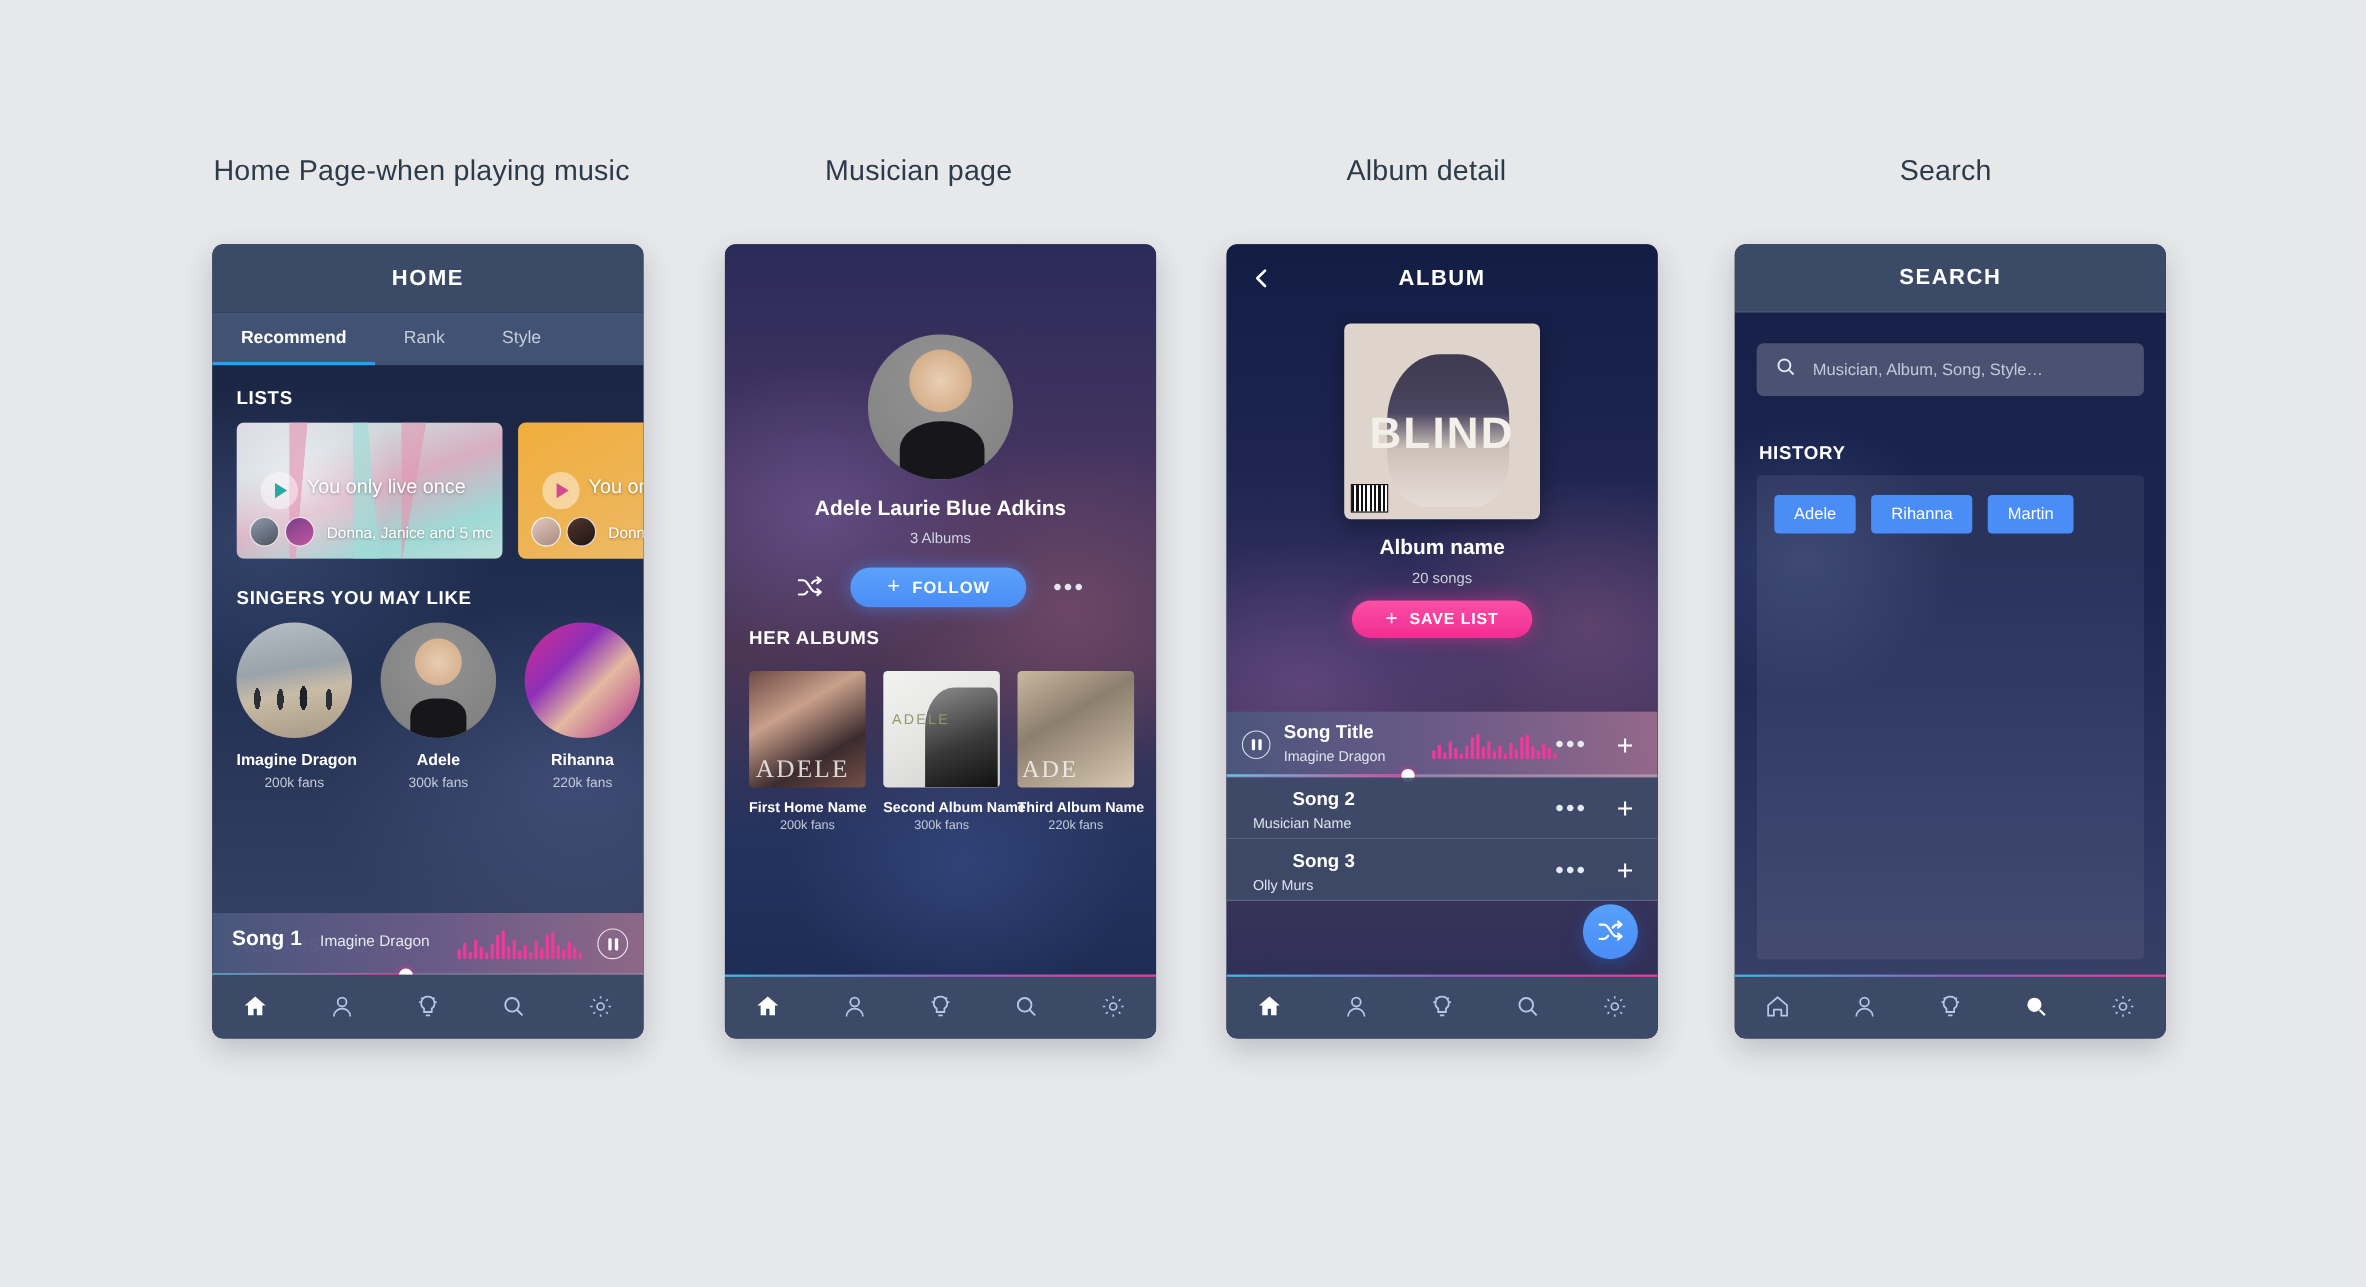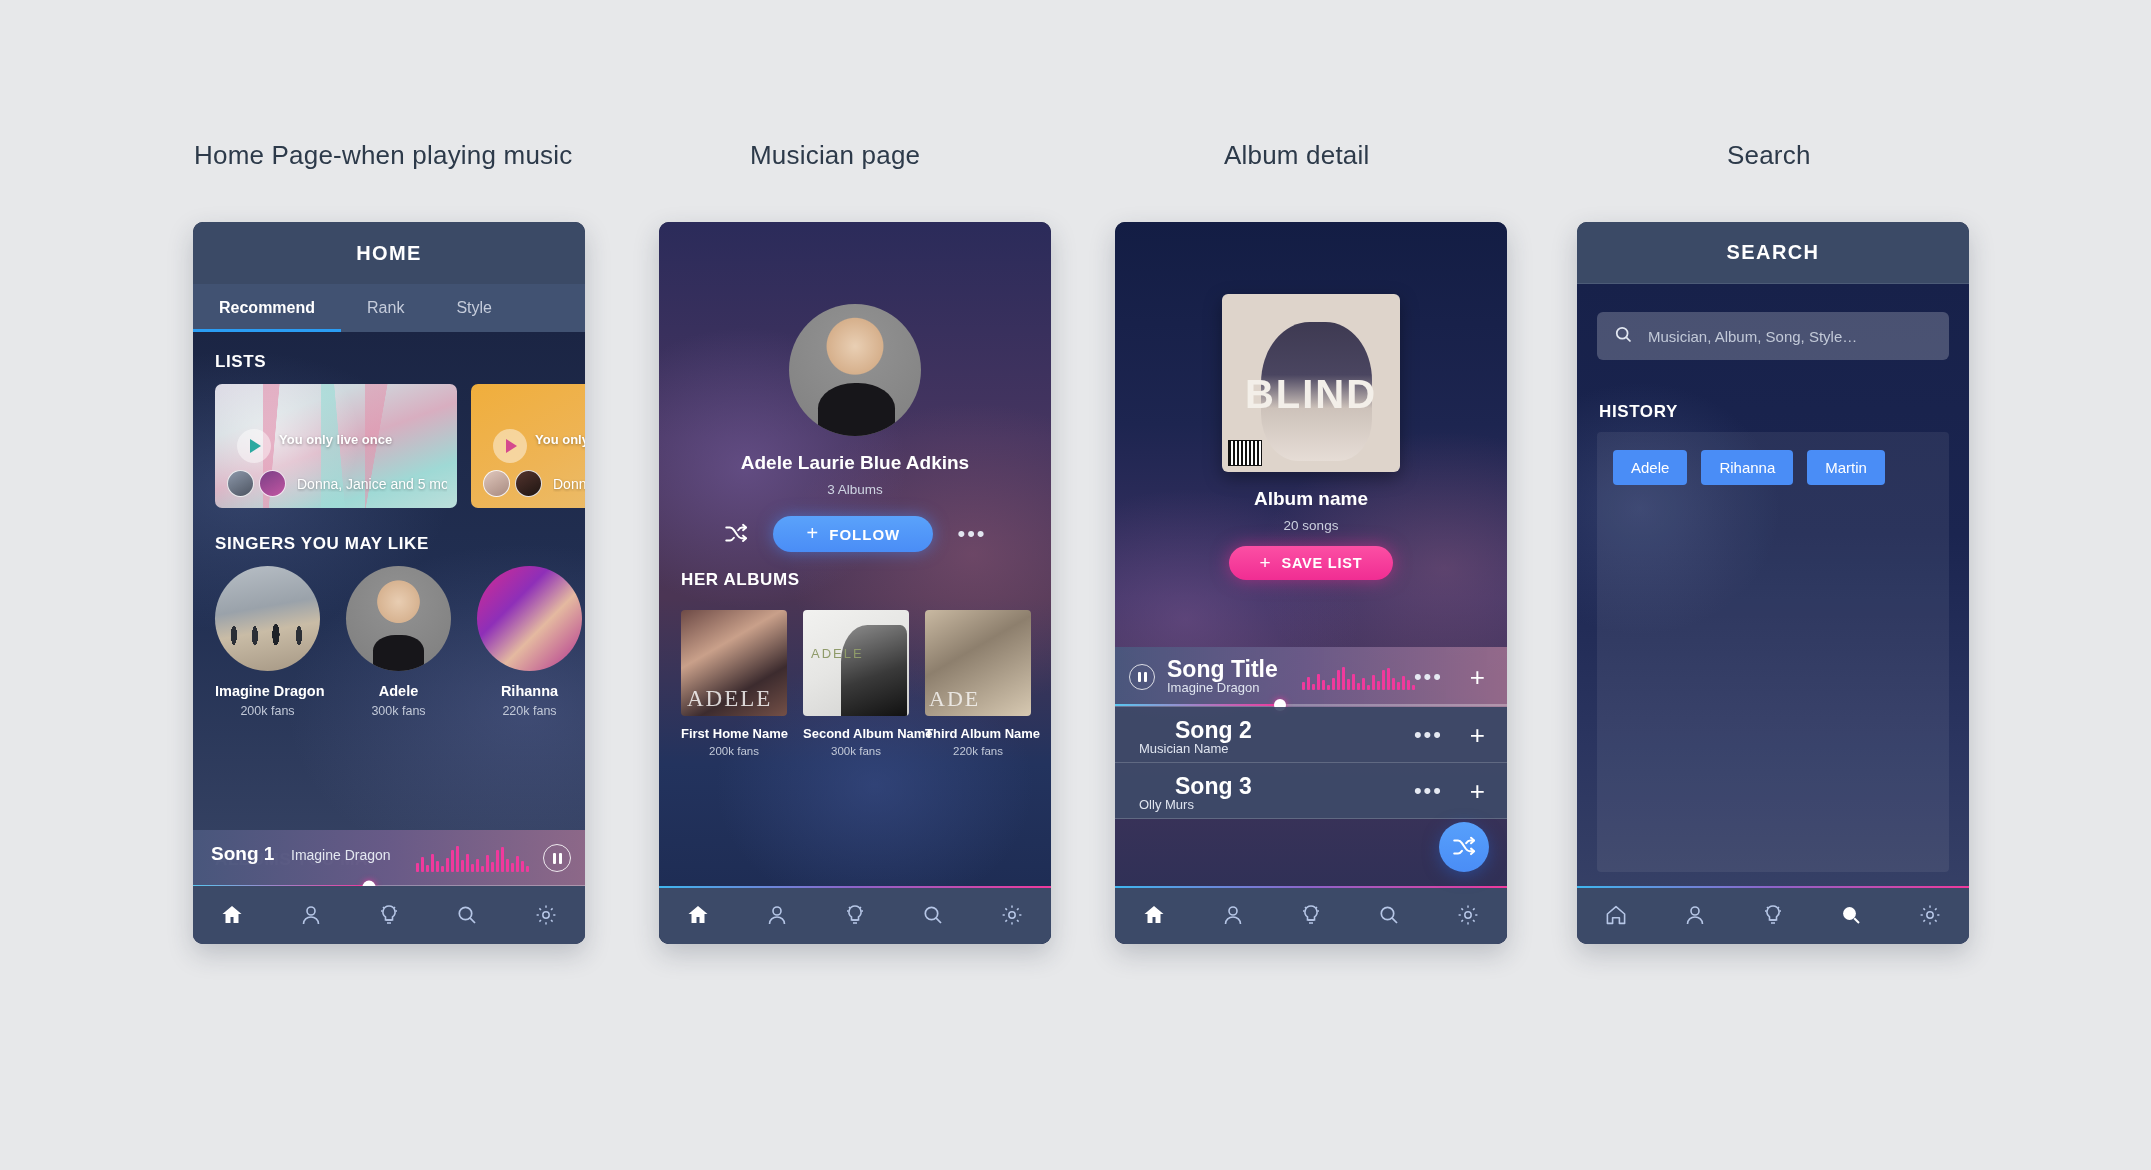--- a/index.html
+++ b/index.html
@@ -103,21 +103,21 @@
     display:flex; align-items:center; justify-content:center;
   }
   .play-tri{
     width:0;height:0;border-left:11px solid #d5498d;
     border-top:7px solid transparent;border-bottom:7px solid transparent;
     margin-left:3px;
   }
   .lc1 .play-tri{ border-left-color:#2aa9a0; }
   .lc-title{
     position:absolute; left:64px; top:48px;
-    color:#fff; font-size:13px; font-weight:700;
+    color:#fff; font-size:18px; font-weight:400;
     text-shadow:0 1px 3px rgba(0,0,0,.35);
     white-space:nowrap;
   }
   .lc-foot{
     position:absolute; left:12px; bottom:11px; right:10px;
     display:flex; align-items:center; gap:5px;
   }
   .av{
     width:27px;height:27px;border-radius:50%;
     border:1.5px solid rgba(255,255,255,.85);
@@ -338,21 +338,21 @@
     height:60px;
   }
   .song-row.plain{ background:rgba(62,74,104,.92); }
   .song-row .pz{
     position:absolute; left:14px; top:50%; transform:translateY(-50%);
     width:26px;height:26px;border-radius:50%;
     border:1.5px solid rgba(255,255,255,.8);
     display:flex;align-items:center;justify-content:center;gap:3px;
   }
   .song-row .pz b{display:block;width:3px;height:10px;background:#fff;border-radius:1px;}
-  .song-row .st{ position:absolute; left:52px; top:9px; color:#fff; font-size:23px; font-weight:600;}
+  .song-row .st{ position:absolute; left:52px; top:9px; color:#fff; font-size:17px; font-weight:600;}
   .song-row .sa{ position:absolute; left:52px; top:33px; color:#dfe4ef; font-size:13px;}
   .song-row.plain .st{ left:24px; top:10px;margin-left:36px; }
   .song-row.plain .sa{ left:24px; top:34px; }
   .song-row .rdots{ position:absolute; right:64px; top:50%; transform:translateY(-50%);
     color:#e5e9f2; font-size:22px; letter-spacing:2px; line-height:8px; cursor:pointer;}
   .song-row .rplus{ position:absolute; right:22px; top:50%; transform:translateY(-50%);
     color:#fff; font-size:26px; font-weight:300; line-height:14px; cursor:pointer;}
   .song-row .swave{
     position:absolute; right:92px; bottom:16px; display:flex; align-items:flex-end; gap:2px; height:24px;
   }
@@ -637,20 +637,28 @@
             </svg>
         </div>
       </div>
     </div>
   </div>
 
   <div class="phone" style="left:1115px; top:222px;">
     <div class="screen">
       <div class="ald-bg"></div>
 
+      <div class="hdr translucent">
+        <div class="back">
+          <svg width="24" height="24" viewBox="0 0 24 24" fill="none" stroke="#fff" stroke-width="2.4" stroke-linecap="round" stroke-linejoin="round">
+              <path d="M15 5 8 12l7 7"></path>
+            </svg>
+        </div>
+        <span>ALBUM</span>
+      </div>
 
       <div class="ald-cover">
         <div class="head"></div>
         <div class="blind">BLIND</div>
         <div class="pa"></div>
       </div>
 
       <div class="ald-name">Album name</div>
       <div class="ald-sub">20 songs</div>
 

